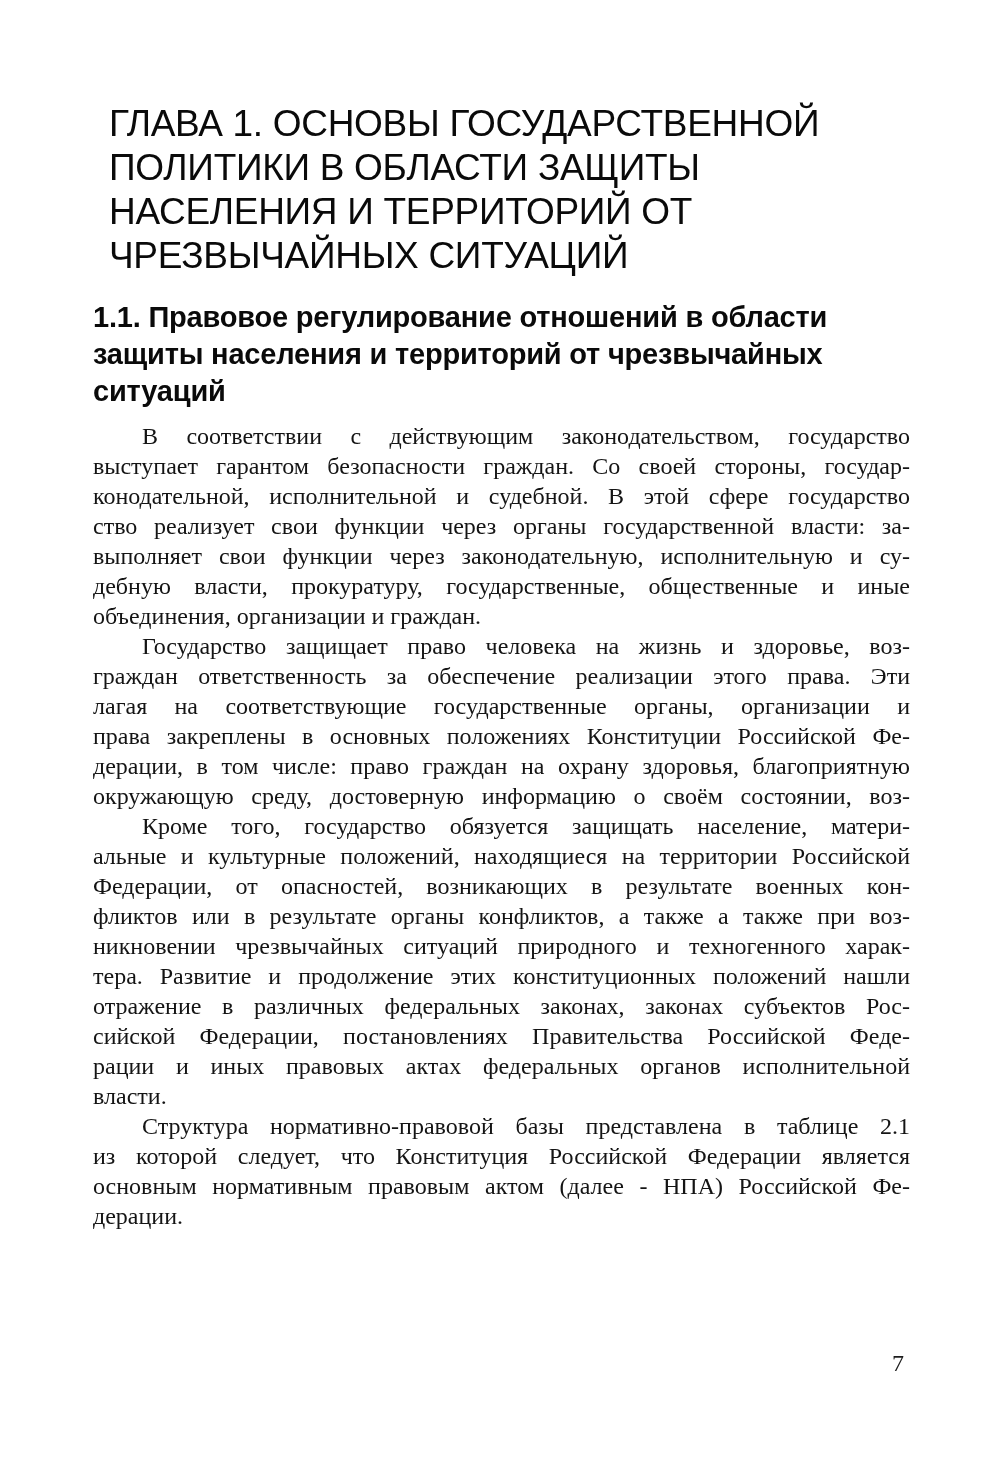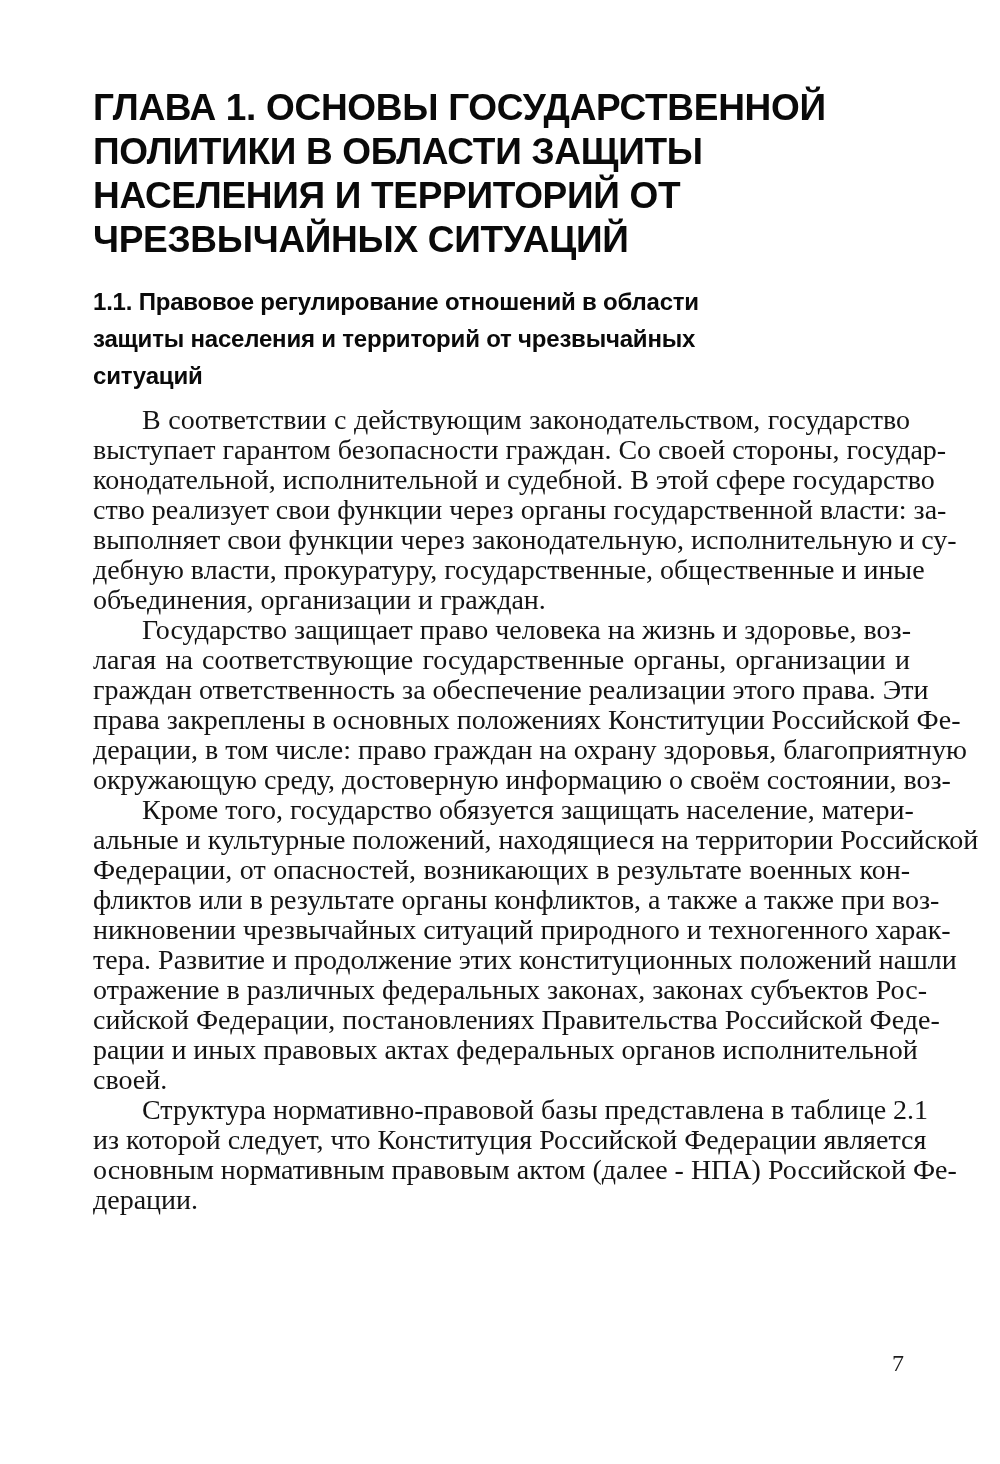--- a/index.html
+++ b/index.html
@@ -12,42 +12,42 @@
   }
   .page {
     position: absolute;
     inset: 0;
     background: #ffffff;
     box-sizing: border-box;
     padding: 86px 90px 0 93px;
   }
   .chapter-title {
     font-family: "Liberation Sans", sans-serif;
-    font-weight: bold;
+    font-weight: normal;
     font-size: 37px;
     line-height: 44px;
     letter-spacing: -0.3px;
-    margin: 0;
+    margin: 16px;
     white-space: pre-line;
     color: #0a0a0a;
   }
   .section-heading {
     font-family: "Liberation Sans", sans-serif;
     font-weight: bold;
-    font-size: 24px;
+    font-size: 29px;
     line-height: 37px;
     letter-spacing: -0.2px;
     margin: 21px 0 8px 0;
     white-space: pre-line;
     color: #0a0a0a;
   }
   .body-text {
     margin-top: 11px;
     font-family: "Liberation Serif", serif;
-    font-size: 28px;
+    font-size: 24px;
     line-height: 30px;
     color: #141414;
   }
   .paragraph { margin: 0; }
   .line {
     text-align: justify;
     text-align-last: justify;
     white-space: nowrap;
   }
   .line.first { text-indent: 49px; }
@@ -77,37 +77,37 @@
         <div class="line first">В соответствии с действующим законодательством, государство</div>
         <div class="line">выступает гарантом безопасности граждан. Со своей стороны, государ-</div>
         <div class="line">конодательной, исполнительной и судебной. В этой сфере государство</div>
         <div class="line">ство реализует свои функции через органы государственной власти: за-</div>
         <div class="line">выполняет свои функции через законодательную, исполнительную и су-</div>
         <div class="line">дебную власти, прокуратуру, государственные, общественные и иные</div>
         <div class="line last">объединения, организации и граждан.</div>
       </div>
       <div class="paragraph">
         <div class="line first">Государство защищает право человека на жизнь и здоровье, воз-</div>
+        <div class="line">граждан ответственность за обеспечение реализации этого права. Эти</div>
         <div class="line">лагая на соответствующие государственные органы, организации и</div>
-        <div class="line">граждан ответственность за обеспечение реализации этого права. Эти</div>
         <div class="line">права закреплены в основных положениях Конституции Российской Фе-</div>
         <div class="line">дерации, в том числе: право граждан на охрану здоровья, благоприятную</div>
         <div class="line">окружающую среду, достоверную информацию о своём состоянии, воз-</div>
       </div>
       <div class="paragraph">
         <div class="line first">Кроме того, государство обязуется защищать население, матери-</div>
         <div class="line">альные и культурные положений, находящиеся на территории Российской</div>
         <div class="line">Федерации, от опасностей, возникающих в результате военных кон-</div>
         <div class="line">фликтов или в результате органы конфликтов, а также а также при воз-</div>
         <div class="line">никновении чрезвычайных ситуаций природного и техногенного харак-</div>
         <div class="line">тера. Развитие и продолжение этих конституционных положений нашли</div>
         <div class="line">отражение в различных федеральных законах, законах субъектов Рос-</div>
         <div class="line">сийской Федерации, постановлениях Правительства Российской Феде-</div>
         <div class="line">рации и иных правовых актах федеральных органов исполнительной</div>
-        <div class="line last">своей.</div>
+        <div class="line last">власти.</div>
       </div>
       <div class="paragraph">
         <div class="line first">Структура нормативно-правовой базы представлена в таблице 2.1</div>
         <div class="line">из которой следует, что Конституция Российской Федерации является</div>
         <div class="line">основным нормативным правовым актом (далее - НПА) Российской Фе-</div>
         <div class="line last">дерации.</div>
       </div>
     </div>
   <div class="page-number">7</div>
 </div>

